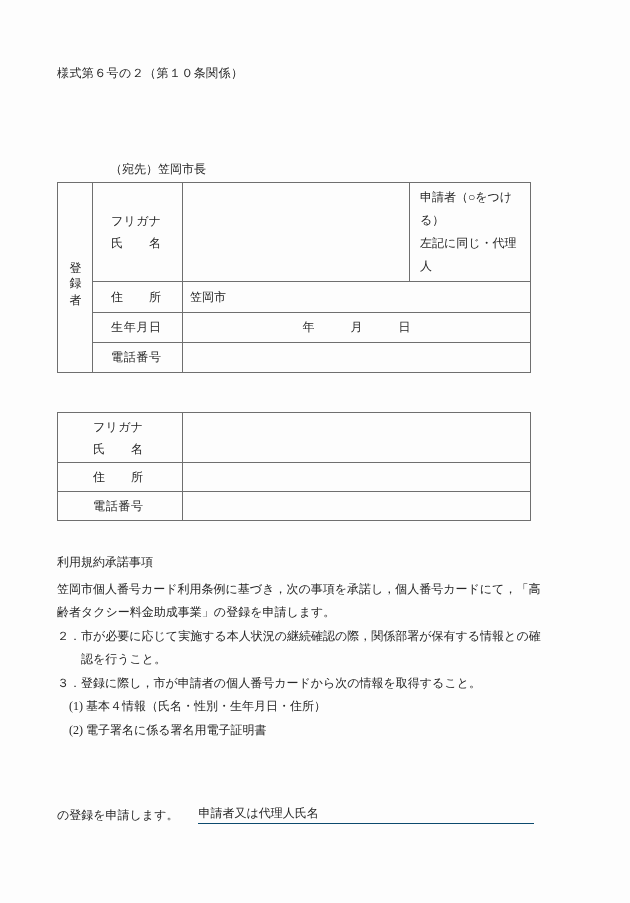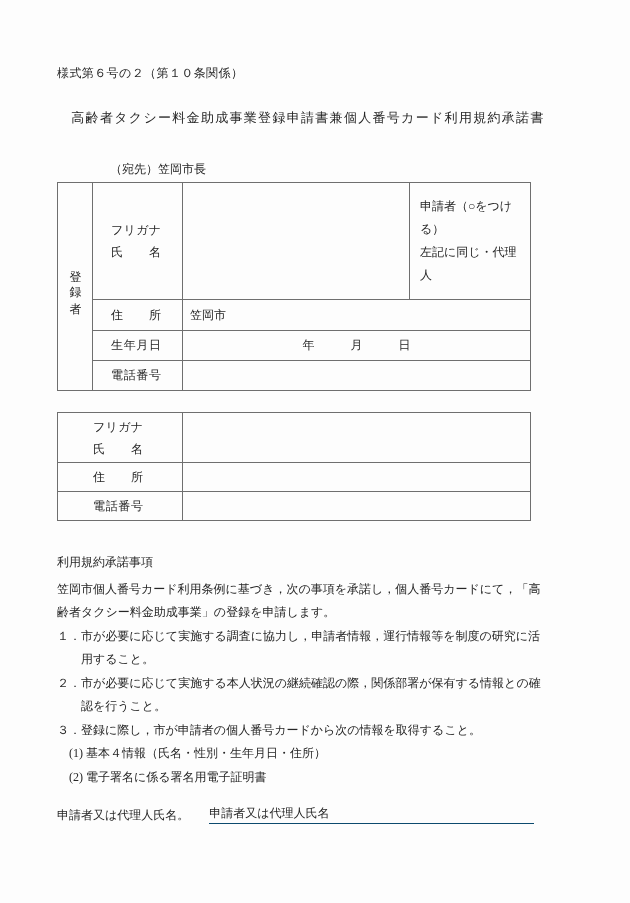--- a/index.html
+++ b/index.html
@@ -22,39 +22,38 @@
   .side-text{display:inline-block;writing-mode:vertical-rl;text-orientation:upright;letter-spacing:16px;}
 
   .lbl{padding-left:18px;}
   .t2 .lbl{padding-left:35px;}
   .lbl .line{line-height:22px;}
   .jl{display:inline-block;width:50px;text-align:justify;text-align-last:justify;}
 
   .val{padding-left:7px;}
   .val-center{text-align:center;padding-left:0;}
   .applicant-cell{
-    vertical-align:top;padding:12px 10px;line-height:23px;white-space:pre-line;
+    vertical-align:top;padding:3px 10px;line-height:23px;white-space:pre-line;
   }
 
   .agent-note{position:absolute;left:57px;top:392px;}
 
   .terms{position:absolute;left:57px;top:551px;line-height:23.5px;}
   .terms .block{white-space:pre;}
   .terms .intro{margin-top:3px;}
 
   .agreement{position:absolute;left:57px;top:805px;width:477px;display:flex;align-items:flex-end;}
   .sig-line{flex:1;margin-left:20px;border-bottom:1px solid #0c4a6e;padding-bottom:1px;}
 </style>
 </head>
 <body>
 
 <div class="page">
 
   <div class="form-number">様式第６号の２（第１０条関係）</div>
-  <div class="doc-title">高齢者タクシー料金助成事業登録申請書兼個人番号カード利用規約承諾書</div>
   <div class="addressee">（宛先）笠岡市長</div>
 
   <table class="t1">
     <colgroup>
       <col style="width:35px">
         <col style="width:90px">
         <col style="width:227px">
         <col style="width:121px">
     </colgroup>
     <tbody>
@@ -117,27 +116,25 @@
       </td>
       <td class="val"></td>
     </tr>
   </tbody>
     </table>
 
   <div class="terms">
     <div class="block">利用規約承諾事項</div>
     <div class="block intro">笠岡市個人番号カード利用条例に基づき，次の事項を承諾し，個人番号カードにて，「高
 齢者タクシー料金助成事業」の登録を申請します。</div>
-    <div class="block">１．市が必要に応じて実施する調査に協力し，申請者情報，運行情報等を制度の研究に活
-　　用すること。</div>
     <div class="block">２．市が必要に応じて実施する本人状況の継続確認の際，関係部署が保有する情報との確
 　　認を行うこと。</div>
     <div class="block">３．登録に際し，市が申請者の個人番号カードから次の情報を取得すること。</div>
     <div class="block">　(1) 基本４情報（氏名・性別・生年月日・住所）</div>
     <div class="block">　(2) 電子署名に係る署名用電子証明書</div>
   </div>
 
   <div class="agreement">
-    <span>申請者又は代理人氏名。</span>
+    <span>の登録を申請します。</span>
     <span class="sig-line"><span>申請者又は代理人氏名</span></span>
   </div>
 
 </div>
 
 </body></html>

